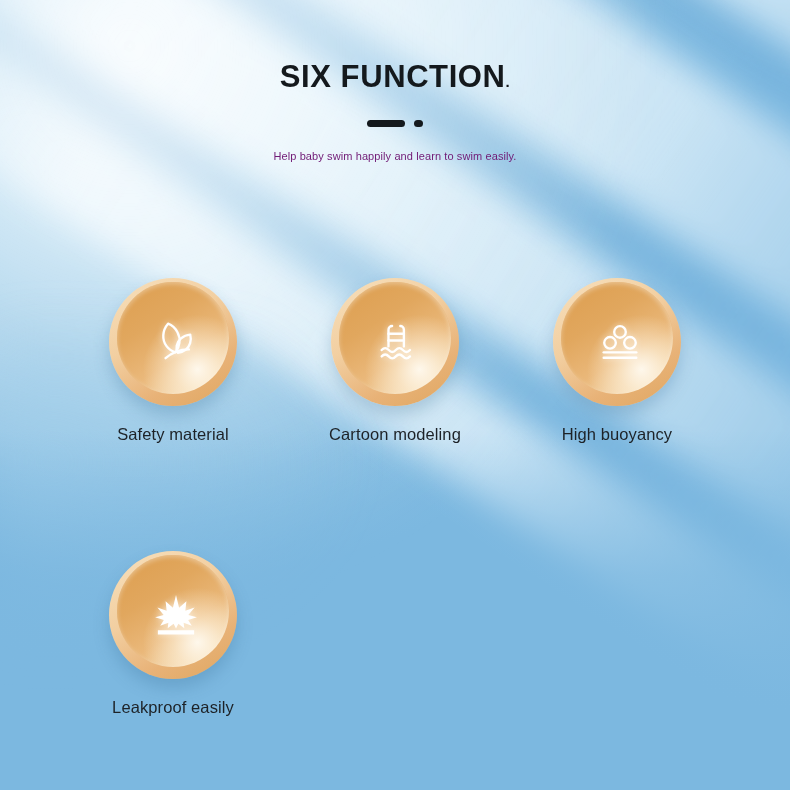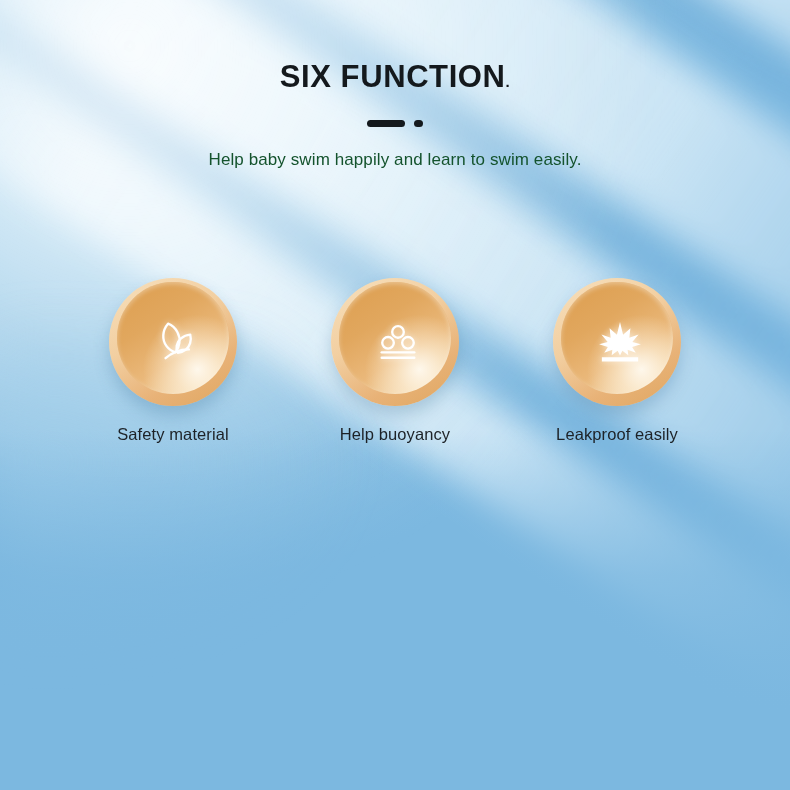--- a/index.html
+++ b/index.html
@@ -113,22 +113,22 @@
     position: absolute;
     right: 0;
     top: 1px;
     width: 9px;
     height: 7px;
     border-radius: 4px;
     background: #14191d;
   }
   .subtitle {
     margin: 22px 0 0 0;
-    font-size: 17px;
-    color: #14532d;
+    font-size: 11px;
+    color: #701a75;
     letter-spacing: 0.1px;
   }
 
   
   .grid {
     position: absolute;
     left: 62px;
     right: 62px;
     top: 276px;
     display: grid;
@@ -235,36 +235,53 @@
             <path d="M34 45c6.5-0.4 11.8-4.6 13.6-10.6 1-3.5 0.8-6.9 0.1-9.5-2.8 0.2-6.9 1.4-10.2 4.3-5 4.4-6.3 11-3.5 15.8z"></path>
             <path d="M20.5 51c3.5-3.2 7.3-5.6 11.3-7.1 4.6-1.8 9.6-2.6 14.4-2.6"></path>
           </svg>
         </span>
       </div>
       <div class="label">Safety material</div>
     </div>
 
 
 
+    <div class="cell">
+      <div class="badge">
+        <span class="ring"></span>
+        <span class="disc"></span>
+        <span class="glyph">
+          <svg viewBox="0 0 64 64" fill="none" stroke="#ffffff" stroke-width="2.6" stroke-linecap="round" stroke-linejoin="round">
+            <path d="M21.5 38V19.5a4 4 0 0 1 4-4"></path>
+            <path d="M38.5 38V19.5a4 4 0 0 0-4-4"></path>
+            <path d="M21.5 24h17"></path>
+            <path d="M21.5 31.5h17"></path>
+            <path d="M14 42c2.6-2.8 5.2-2.8 7.8 0s5.2 2.8 7.8 0 5.2-2.8 7.8 0 5.2 2.8 7.8 0"></path>
+            <path d="M14 49c2.6-2.8 5.2-2.8 7.8 0s5.2 2.8 7.8 0 5.2-2.8 7.8 0 5.2 2.8 7.8 0"></path>
+          </svg>
+        </span>
+      </div>
+      <div class="label">Cartoon modeling</div>
+    </div>
 
     <div class="cell">
       <div class="badge">
         <span class="ring"></span>
         <span class="disc"></span>
         <span class="glyph">
           <svg viewBox="0 0 64 64" fill="none" stroke="#ffffff" stroke-width="2.6" stroke-linecap="round" stroke-linejoin="round">
             <circle cx="32" cy="22" r="6.4"></circle>
             <circle cx="21" cy="34" r="6.4"></circle>
             <circle cx="43" cy="34" r="6.4"></circle>
             <path d="M14 44.5h36"></path>
             <path d="M14 50.5h36"></path>
           </svg>
         </span>
       </div>
-      <div class="label">Help buoyancy</div>
+      <div class="label">High buoyancy</div>
     </div>
 
     <div class="cell">
       <div class="badge">
         <span class="ring"></span>
         <span class="disc"></span>
         <span class="glyph">
           <svg viewBox="0 0 64 64" fill="none" stroke-linejoin="round">
             <path fill="#ffffff" d="M32 11 L35.4 25.2 L43.5 17.8 L42.3 28.4 L52.5 24.8 L45.6 33.2 L55 35.6 L45.4 38.6 L49.4 45 L40.4 41.6 L41.2 47.6 L34.6 42.8 L32 48 L29.4 42.8 L22.8 47.6 L23.6 41.6 L14.6 45 L18.6 38.6 L9 35.6 L18.4 33.2 L11.5 24.8 L21.7 28.4 L20.5 17.8 L28.6 25.2 Z"></path>
             <path fill="#ffffff" d="M12 50h40v4.5H12z"></path>

